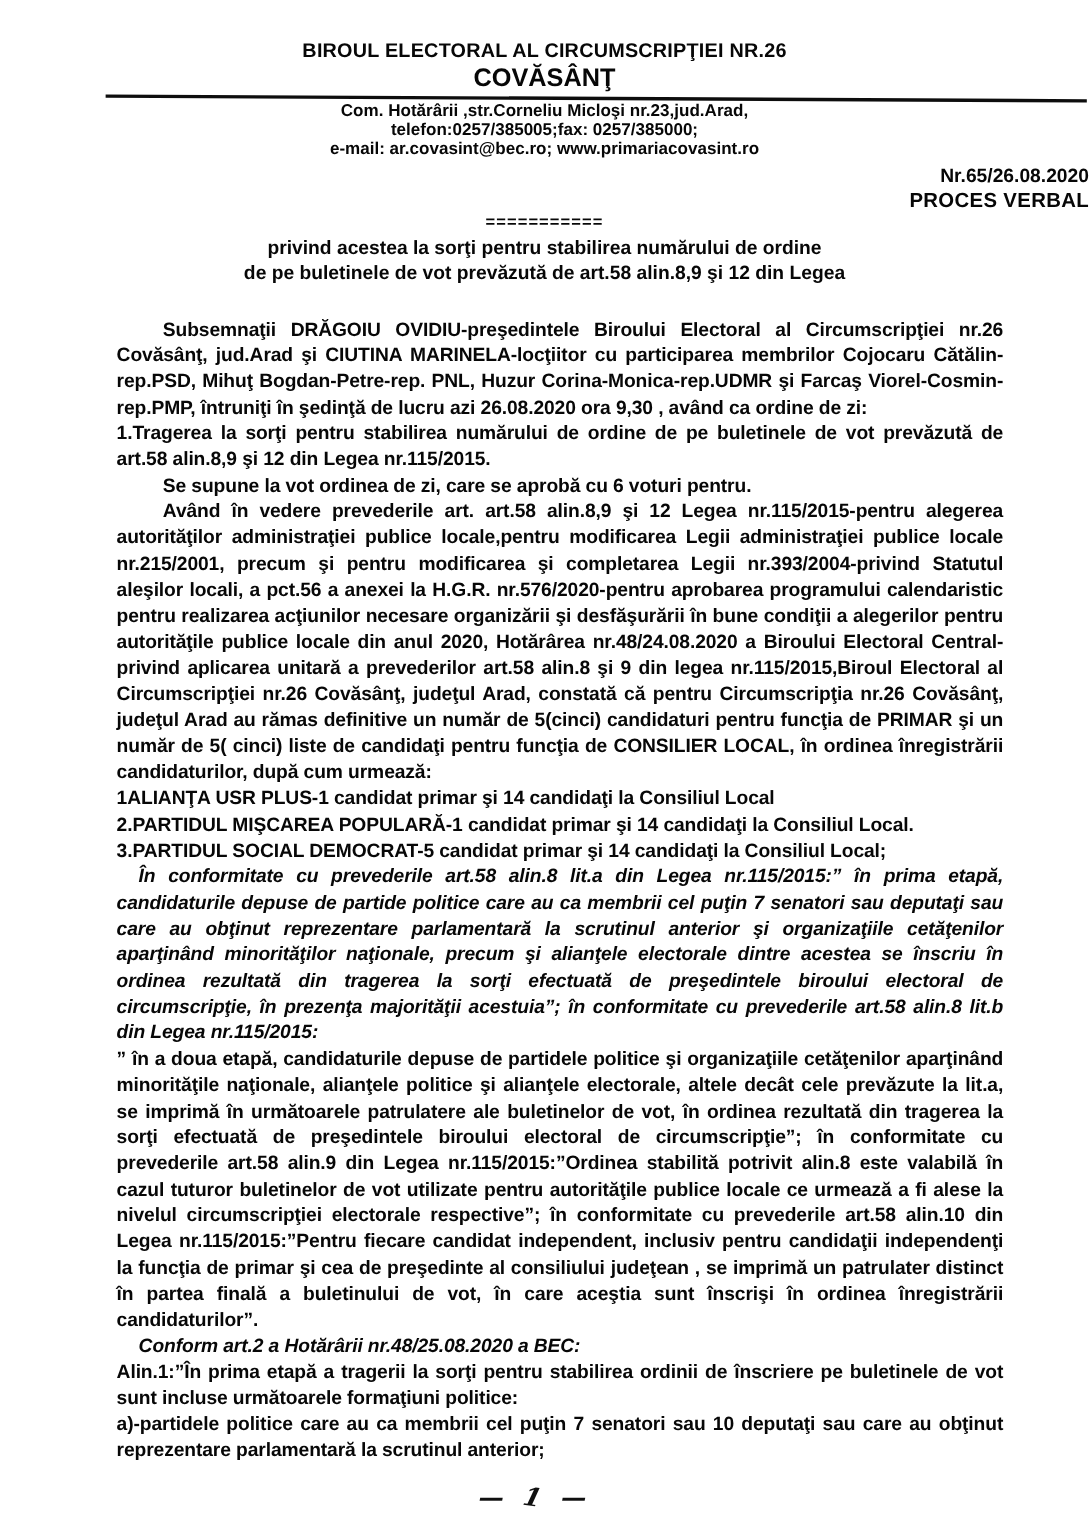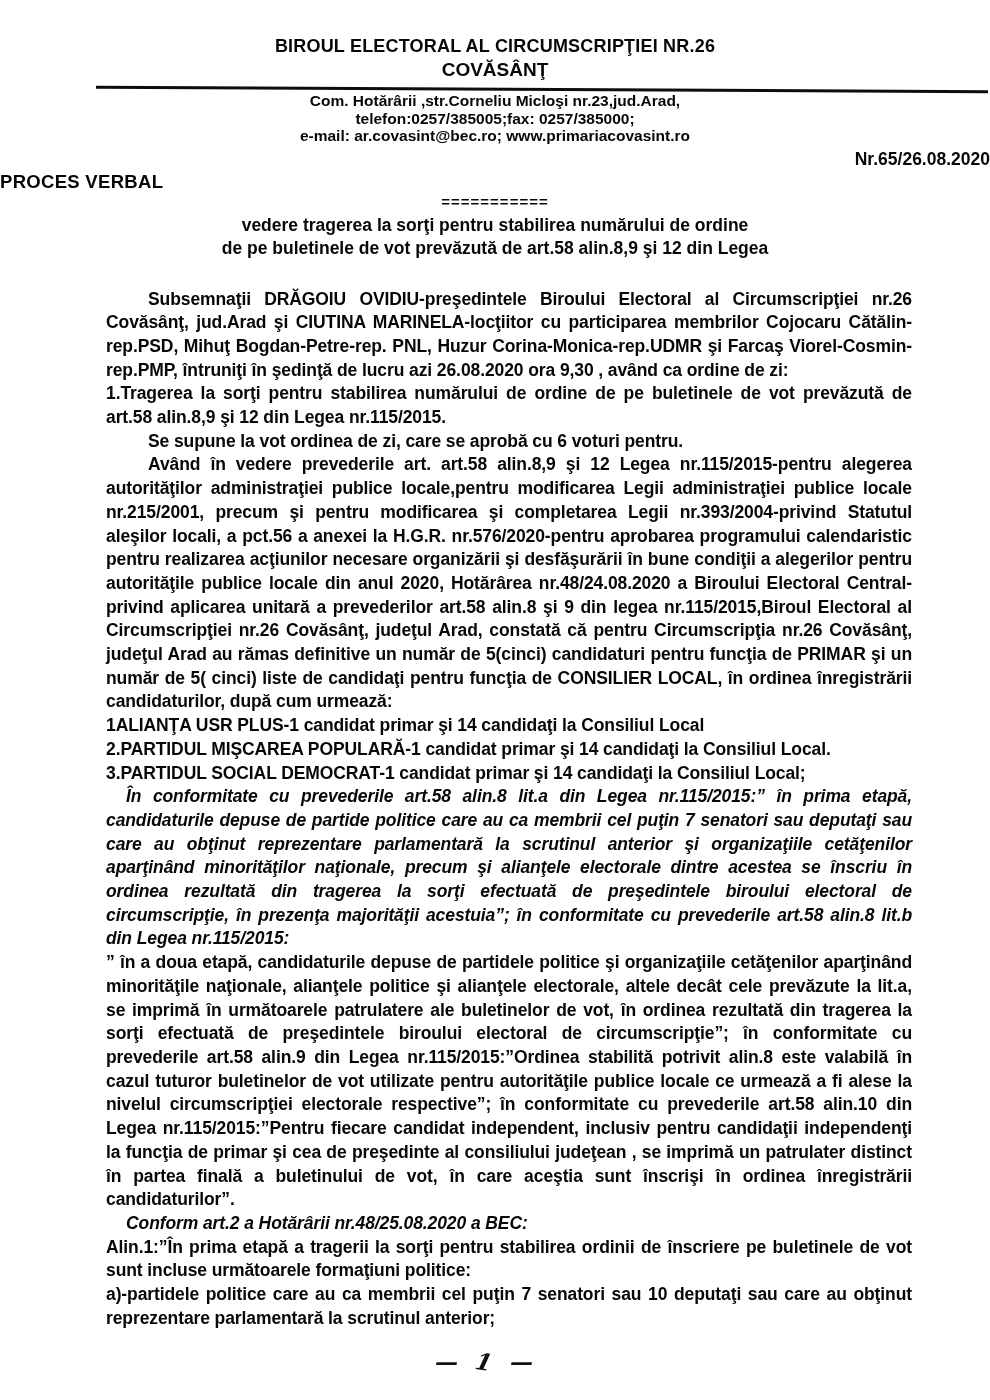--- a/index.html
+++ b/index.html
@@ -8,29 +8,29 @@
     width:990px; height:1400px;
     background:#ffffff;
     color:#070707;
     font-family:"Liberation Sans", sans-serif;
     font-weight:bold;
     overflow:hidden;
     -webkit-font-smoothing:antialiased;
   }
   .letterhead { padding-top:34px; text-align:center; }
   .org-line1 { font-size:18px; letter-spacing:0.2px; line-height:24px; }
-  .org-line2 { font-size:19px; line-height:24px; }
+  .org-line2 { font-size:23px; line-height:24px; }
   .header-rule {
     position:absolute; left:96px; top:88px;
     width:892px; height:3px; background:#0d0d0d;
     transform:rotate(0.28deg);
   }
   .addr { font-size:15.5px; line-height:17.5px; margin-top:10px; }
   .doc-number { margin:3px 0 0 112px; font-size:17.5px; text-align:right; line-height:22px; }
-  .doc-title { text-align:left; font-size:18.5px; line-height:22px; margin-top:1px; letter-spacing:0.3px; }
+  .doc-title { text-align:right; font-size:18.5px; line-height:22px; margin-top:1px; letter-spacing:0.3px; }
   .title-underline { text-align:center; font-size:15px; letter-spacing:1px; line-height:16px; margin-top:1px; }
   .subtitle { text-align:center; font-size:17.5px; line-height:23.5px; margin-top:4px; }
   .body-text {
     margin:27px 0 0 106px;
     width:806px;
     font-size:17.5px;
     line-height:23.7px;
     text-align:justify;
     letter-spacing:-0.1px;
   }
@@ -64,32 +64,32 @@
   </div>
 
   <div class="header-rule"></div>
 
   <div class="doc-number">Nr.65/26.08.2020</div>
 
   <div class="doc-title">PROCES VERBAL</div>
   <div class="title-underline">===========</div>
 
   <div class="subtitle">
-      <div>vedere tragerea la sorţi pentru stabilirea numărului de ordine</div>
+      <div>privind acestea la sorţi pentru stabilirea numărului de ordine</div>
       <div>de pe buletinele de vot prevăzută de art.58 alin.8,9 şi 12 din Legea</div>
     </div>
 
   <div class="body-text">
       <p class="indent-large">Subsemnaţii DRĂGOIU OVIDIU-preşedintele Biroului Electoral al Circumscripţiei nr.26 Covăsânţ, jud.Arad şi CIUTINA MARINELA-locţiitor cu participarea membrilor Cojocaru Cătălin-rep.PSD, Mihuţ Bogdan-Petre-rep. PNL, Huzur Corina-Monica-rep.UDMR şi Farcaş Viorel-Cosmin-rep.PMP, întruniţi în şedinţă de lucru azi 26.08.2020 ora 9,30 , având ca ordine de zi:</p>
       <p class="flush">1.Tragerea la sorţi pentru stabilirea numărului de ordine de pe buletinele de vot prevăzută de art.58 alin.8,9 şi 12 din Legea nr.115/2015.</p>
       <p class="indent-large">Se supune la vot ordinea de zi, care se aprobă cu 6 voturi pentru.</p>
       <p class="indent-large">Având în vedere prevederile art. art.58 alin.8,9 şi 12 Legea nr.115/2015-pentru alegerea autorităţilor administraţiei publice locale,pentru modificarea Legii administraţiei publice locale nr.215/2001, precum şi pentru modificarea şi completarea Legii nr.393/2004-privind Statutul aleşilor locali, a pct.56 a anexei la H.G.R. nr.576/2020-pentru aprobarea programului calendaristic pentru realizarea acţiunilor necesare organizării şi desfăşurării în bune condiţii a alegerilor pentru autorităţile publice locale din anul 2020, Hotărârea nr.48/24.08.2020 a Biroului Electoral Central-privind aplicarea unitară a prevederilor art.58 alin.8 şi 9 din legea nr.115/2015,Biroul Electoral al Circumscripţiei nr.26 Covăsânţ, judeţul Arad, constată că pentru Circumscripţia nr.26 Covăsânţ, judeţul Arad au rămas definitive un număr de 5(cinci) candidaturi pentru funcţia de PRIMAR şi un număr de 5( cinci) liste de candidaţi pentru funcţia de CONSILIER LOCAL, în ordinea înregistrării candidaturilor, după cum urmează:</p>
       <p class="flush">1ALIANŢA USR PLUS-1 candidat primar şi 14 candidaţi la Consiliul Local</p>
       <p class="flush">2.PARTIDUL MIŞCAREA POPULARĂ-1 candidat primar şi 14 candidaţi la Consiliul Local.</p>
-      <p class="flush">3.PARTIDUL SOCIAL DEMOCRAT-1 candidat primar şi 14 candidaţi la Consiliul Local;</p>
+      <p class="flush">3.PARTIDUL SOCIAL DEMOCRAT-5 candidat primar şi 14 candidaţi la Consiliul Local;</p>
       <p class="indent-small">În conformitate cu prevederile art.58 alin.8 lit.a din Legea nr.115/2015:” în prima etapă, candidaturile depuse de partide politice care au ca membrii cel puţin 7 senatori sau deputaţi sau care au obţinut reprezentare parlamentară la scrutinul anterior şi organizaţiile cetăţenilor aparţinând minorităţilor naţionale, precum şi alianţele electorale dintre acestea se înscriu în ordinea rezultată din tragerea la sorţi efectuată de preşedintele biroului electoral de circumscripţie, în prezenţa majorităţii acestuia”; în conformitate cu prevederile art.58 alin.8 lit.b din Legea nr.115/2015:</p>
       <p class="flush">” în a doua etapă, candidaturile depuse de partidele politice şi organizaţiile cetăţenilor aparţinând minorităţile naţionale, alianţele politice şi alianţele electorale, altele decât cele prevăzute la lit.a, se imprimă în următoarele patrulatere ale buletinelor de vot, în ordinea rezultată din tragerea la sorţi efectuată de preşedintele biroului electoral de circumscripţie”; în conformitate cu prevederile art.58 alin.9 din Legea nr.115/2015:”Ordinea stabilită potrivit alin.8 este valabilă în cazul tuturor buletinelor de vot utilizate pentru autorităţile publice locale ce urmează a fi alese la nivelul circumscripţiei electorale respective”; în conformitate cu prevederile art.58 alin.10 din Legea nr.115/2015:”Pentru fiecare candidat independent, inclusiv pentru candidaţii independenţi la funcţia de primar şi cea de preşedinte al consiliului judeţean , se imprimă un patrulater distinct în partea finală a buletinului de vot, în care aceştia sunt înscrişi în ordinea înregistrării candidaturilor”.</p>
       <p class="indent-small">Conform art.2 a Hotărârii nr.48/25.08.2020 a BEC:</p>
       <p class="flush">Alin.1:”În prima etapă a tragerii la sorţi pentru stabilirea ordinii de înscriere pe buletinele de vot sunt incluse următoarele formaţiuni politice:</p>
       <p class="flush">a)-partidele politice care au ca membrii cel puţin 7 senatori sau 10 deputaţi sau care au obţinut reprezentare parlamentară la scrutinul anterior;</p>
     </div>
 
   <div class="page-number">
     <span class="dash">—</span>
     <span class="hand-one">1</span>

